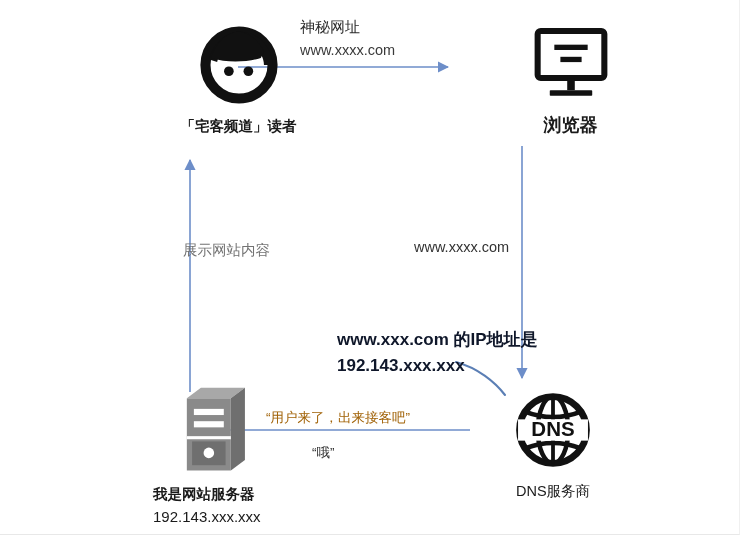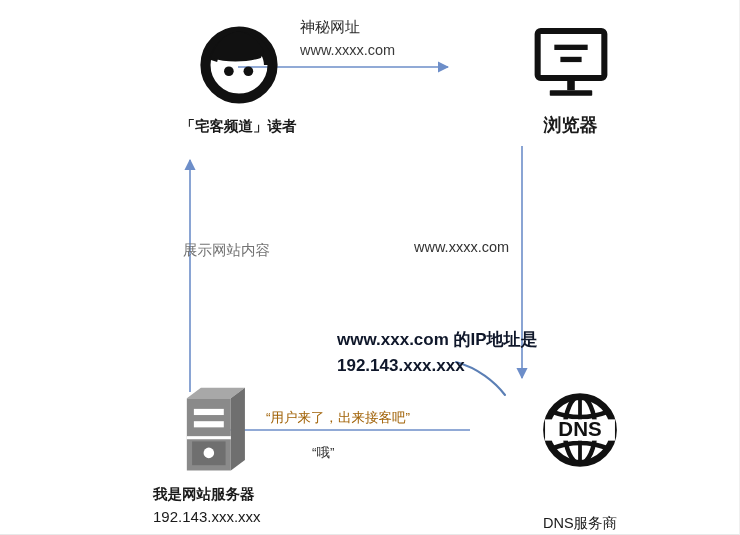--- a/index.html
+++ b/index.html
@@ -54,21 +54,21 @@
   #node-server .node-sublabel {
     font-size: 15px;
     color: #1a1a1a;
     margin-top: 3px;
     text-align: left;
     white-space: nowrap;
   }
   .server-icon { width: 72px; height: 88px; }
 
   
-  #node-dns { left: 472px; top: 392px; width: 120px; gap: 32px; }
+  #node-dns { left: 445px; top: 392px; width: 120px; }
   #node-dns .node-label { font-size: 14.5px; margin-top: 10px; font-weight: normal; text-align: right; }
   .dns-icon { width: 76px; height: 76px; }
 
   
   #connectors {
     position: absolute;
     left: 0; top: 0;
     width: 740px; height: 535px;
     pointer-events: none;
   }

